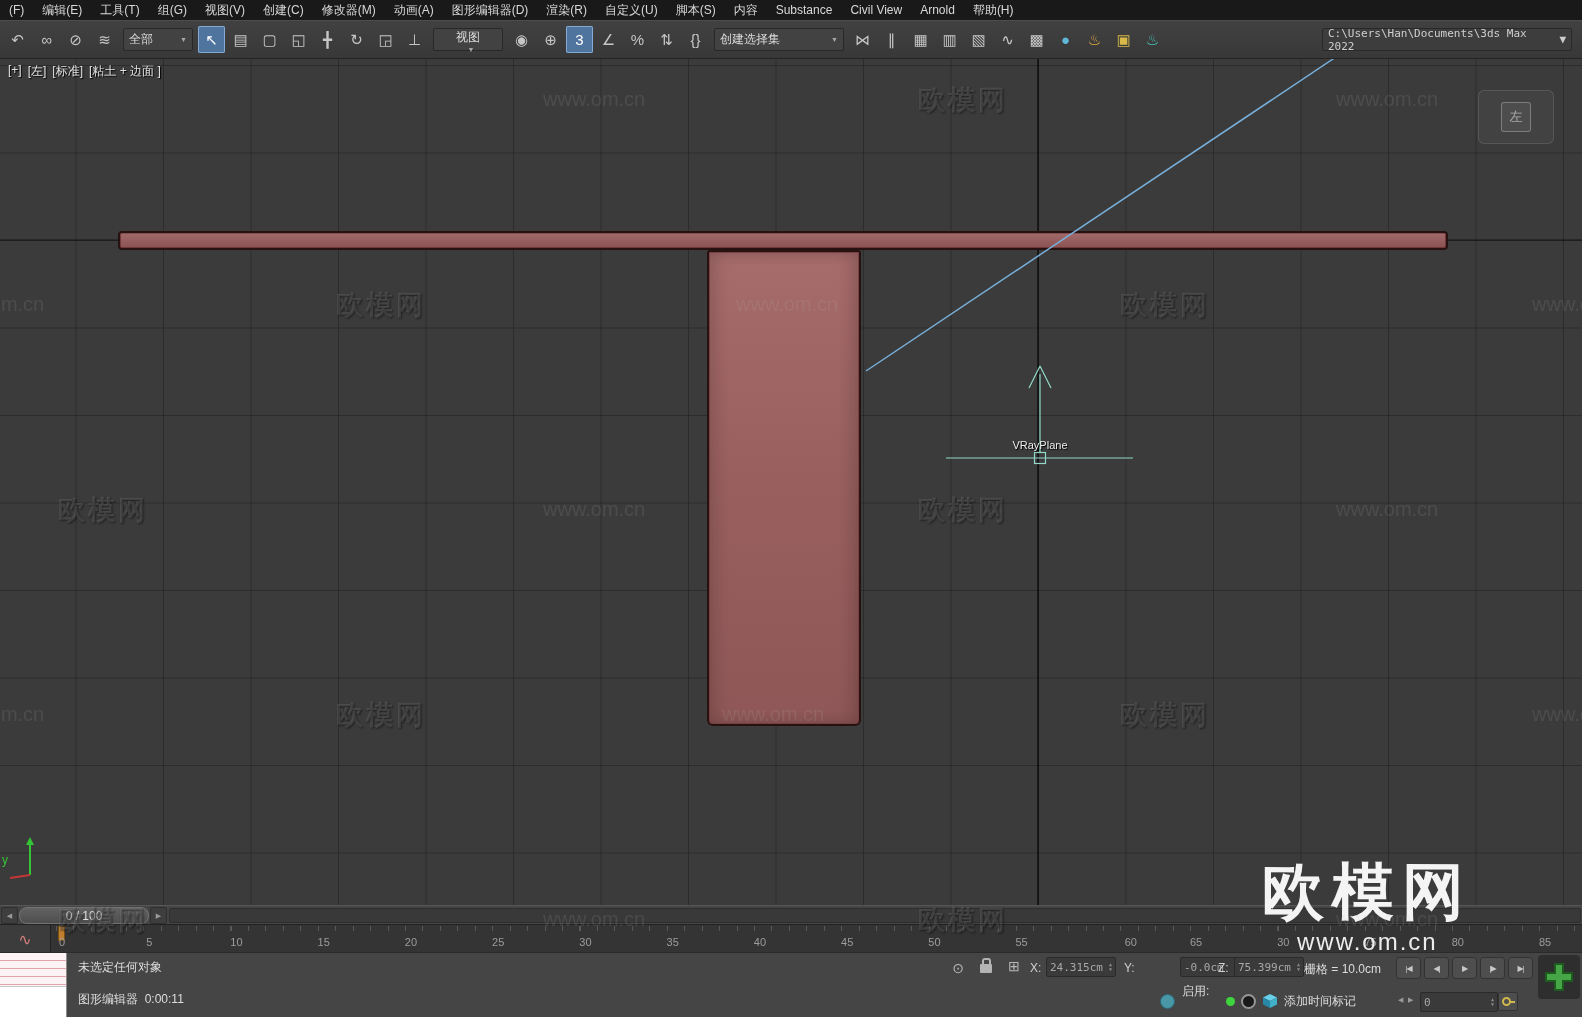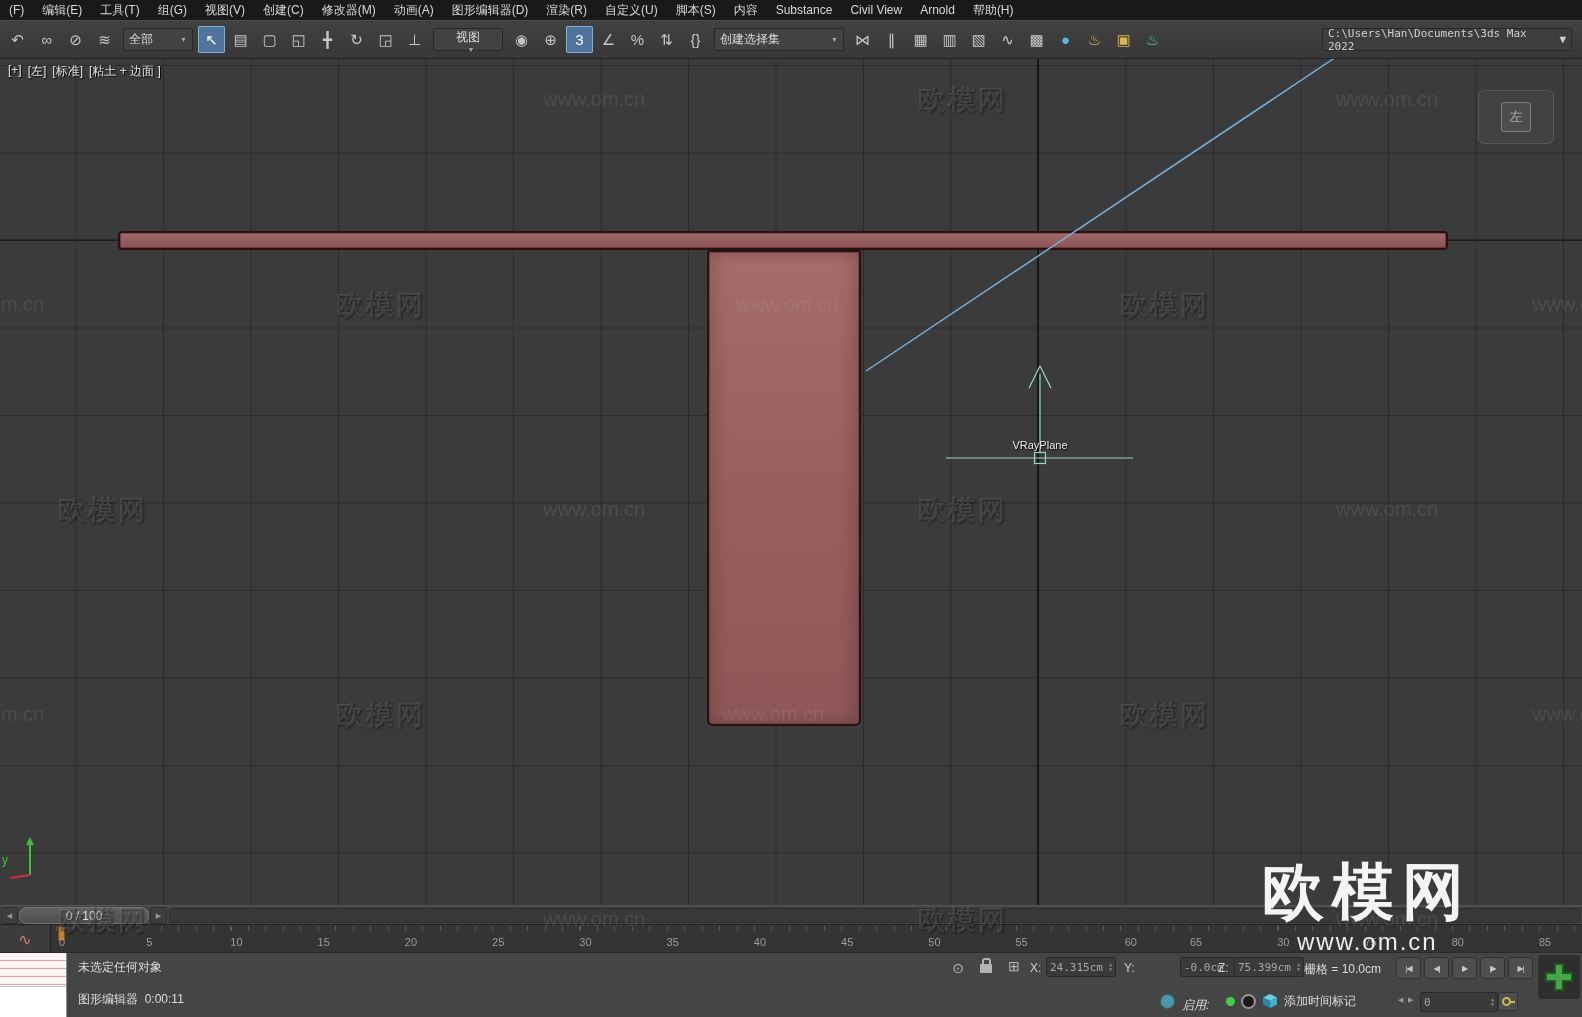--- a/index.html
+++ b/index.html
@@ -107,21 +107,21 @@
     display:flex;align-items:center;padding:0 3px;}
   .spin{margin-left:auto;display:flex;flex-direction:column;font-size:5px;line-height:5px;color:#8a8a8a;}
   .grid-text{position:absolute;left:1304px;top:8px;white-space:pre;}
   .playback{position:absolute;left:1396px;top:4px;display:flex;gap:3px;}
   .pb-btn{width:23px;height:20px;background:#4e4e4e;border:1px solid #333;border-radius:3px;color:#c8c8c8;
     font-size:8px;letter-spacing:-1px;display:flex;align-items:center;justify-content:center;}
   .green-plus{position:absolute;left:1538px;top:2px;width:42px;height:44px;background:#2e2e2e;border-radius:4px;
     display:flex;align-items:center;justify-content:center;}
   .safe-icon{position:absolute;left:1160px;top:41px;width:13px;height:13px;border-radius:50%;
     background:#4898a8;border:1px solid #2a6878;}
-  .enable-text{position:absolute;left:1182px;top:44px;font-style:italic;}
+  .enable-text{position:absolute;left:1182px;top:30px;}
   .green-dot{position:absolute;left:1226px;top:44px;width:9px;height:9px;border-radius:50%;background:#3ed43e;}
   .ring-icon{position:absolute;left:1241px;top:41px;width:11px;height:11px;border-radius:50%;
     border:2px solid #969696;background:#1a1a1a;}
   .cube-icon{position:absolute;left:1262px;top:40px;}
   .timetag-text{position:absolute;left:1284px;top:40px;}
   .tt-prev{position:absolute;left:1398px;top:43px;color:#9a9a9a;font-size:7px;}
   .tt-next{position:absolute;left:1408px;top:43px;color:#9a9a9a;font-size:7px;}
   .frame-field{position:absolute;left:1420px;top:39px;width:70px;}
   .key-icon{position:absolute;left:1498px;top:39px;width:18px;height:17px;background:#4e4e4e;
     border:1px solid #333;border-radius:2px;}

